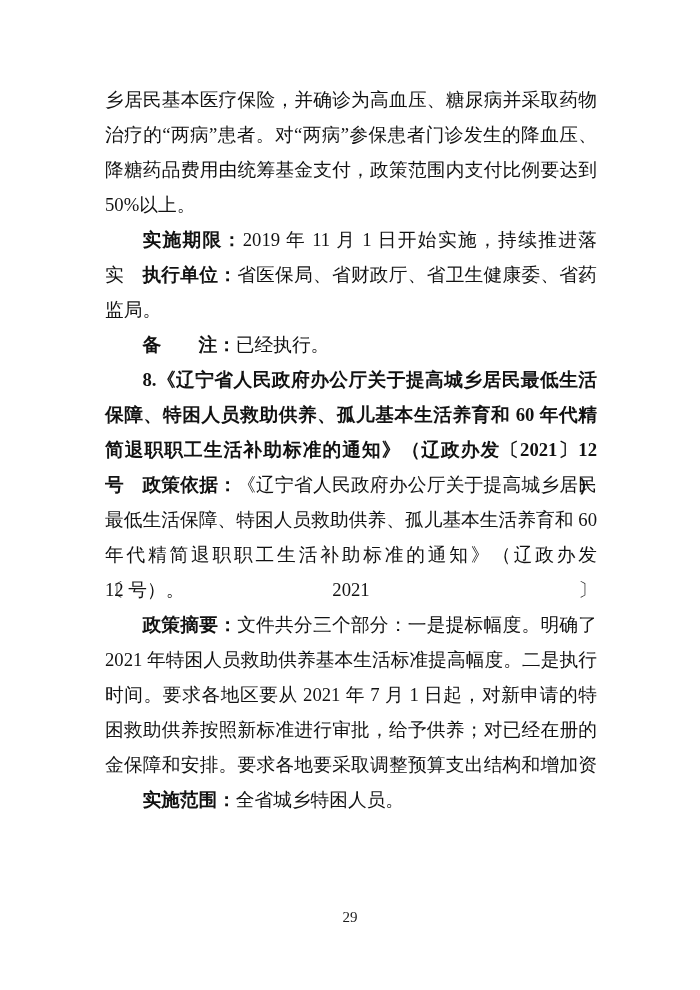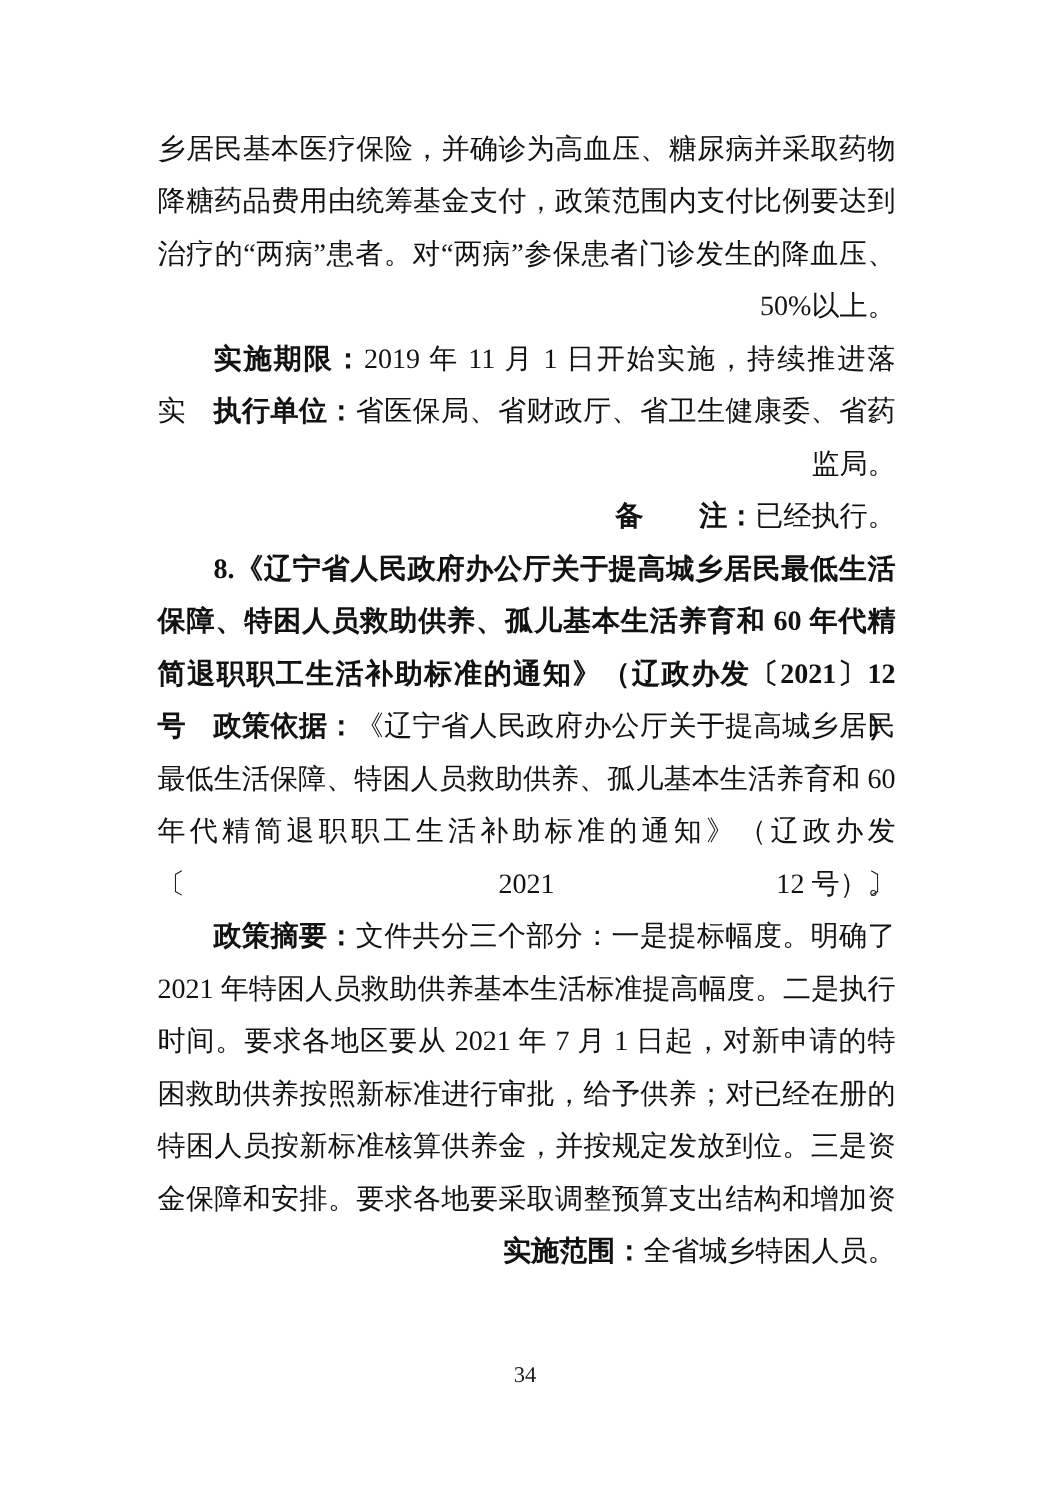--- a/index.html
+++ b/index.html
@@ -13,21 +13,21 @@
   }
   .doc-text {
     position: absolute;
     left: 105px; top: 82px;
     width: 492px;
   }
   .line {
     font-size: 18.7px;
     line-height: 35px;
     height: 35px;
-    text-align: right;
+    text-align: left;
     white-space: normal;
     overflow: visible;
   }
   .line.fill {
     text-align: justify;
     text-align-last: justify;
     text-justify: inter-character;
   }
   .line.indent { text-indent: 2em; }
   .b { font-weight: bold; margin-top: 36px; }
@@ -39,36 +39,35 @@
     font-size: 15px;
     line-height: 22px;
     color: #1c1c1c;
   }
 </style>
 </head>
 <body>
 
 <div class="doc-text" id="doc-text">
     <div class="line fill"><span>乡居民基本医疗保险，并确诊为高血压、糖尿病并采取药物</span></div>
+    <div class="line fill"><span>治疗的“两病”患者。对“两病”参保患者门诊发生的降血压、</span></div>
     <div class="line fill"><span>降糖药品费用由统筹基金支付，政策范围内支付比例要达到</span></div>
-    <div class="line fill"><span>治疗的“两病”患者。对“两病”参保患者门诊发生的降血压、</span></div>
     <div class="line"><span>50%以上。</span></div>
     <div class="line fill indent"><span class="b">实施期限：</span><span>2019 年 11 月 1 日开始实施，持续推进落实。</span></div>
     <div class="line fill indent"><span class="b">执行单位：</span><span>省医保局、省财政厅、省卫生健康委、省药</span></div>
     <div class="line"><span>监局。</span></div>
     <div class="line indent"><span class="b">备　　注：</span><span>已经执行。</span></div>
     <div class="line fill indent"><span class="b">8.《辽宁省人民政府办公厅关于提高城乡居民最低生活</span></div>
     <div class="line fill"><span class="b">保障、特困人员救助供养、孤儿基本生活养育和 60 年代精</span></div>
     <div class="line fill"><span class="b">简退职职工生活补助标准的通知》（辽政办发〔2021〕12 号）</span></div>
     <div class="line fill indent"><span class="b">政策依据：</span><span>《辽宁省人民政府办公厅关于提高城乡居民</span></div>
     <div class="line fill"><span>最低生活保障、特困人员救助供养、孤儿基本生活养育和 60</span></div>
     <div class="line fill"><span>年代精简退职职工生活补助标准的通知》（辽政办发〔2021〕</span></div>
     <div class="line"><span>12 号）。</span></div>
     <div class="line fill indent"><span class="b">政策摘要：</span><span>文件共分三个部分：一是提标幅度。明确了</span></div>
     <div class="line fill"><span>2021 年特困人员救助供养基本生活标准提高幅度。二是执行</span></div>
     <div class="line fill"><span>时间。要求各地区要从 2021 年 7 月 1 日起，对新申请的特</span></div>
     <div class="line fill"><span>困救助供养按照新标准进行审批，给予供养；对已经在册的</span></div>
-    <div class="line fill"><span>特困人员按新标准核算供养金，并按规定发放到位。三是资</span></div>
     <div class="line fill"><span>金保障和安排。要求各地要采取调整预算支出结构和增加资</span></div>
     <div class="line indent"><span class="b">实施范围：</span><span>全省城乡特困人员。</span></div>
   </div>
 
-<div class="page-number">34</div>
+<div class="page-number">29</div>
 
 </body></html>

